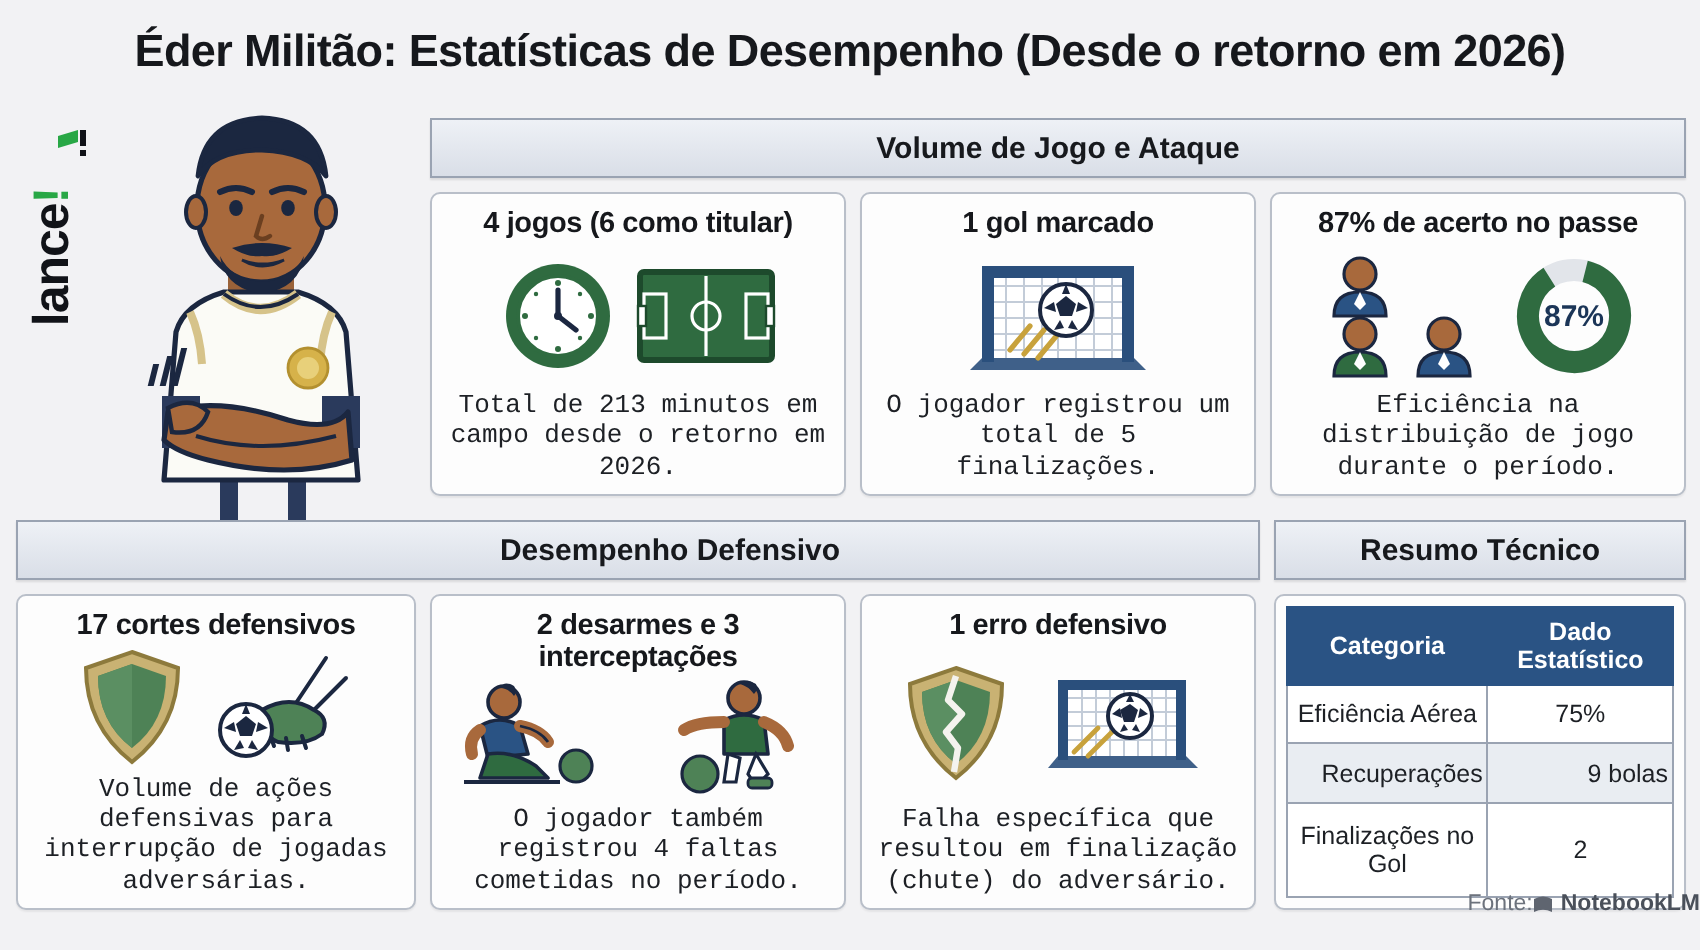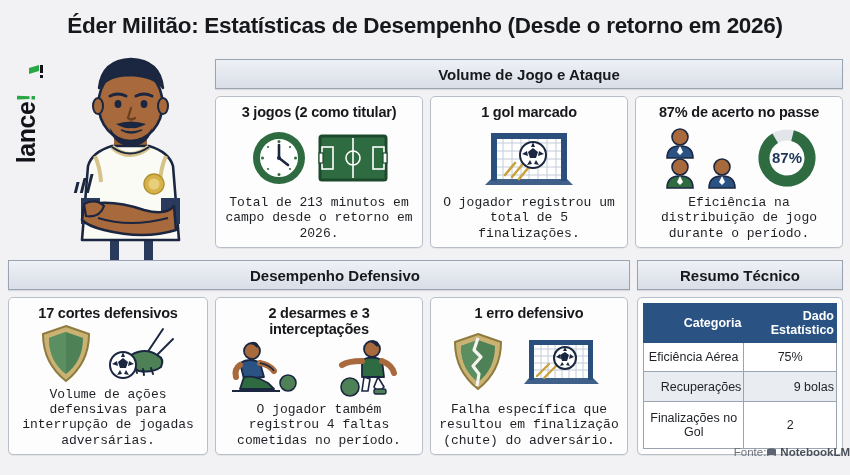--- a/index.html
+++ b/index.html
@@ -82,21 +82,21 @@
   
   .table-wrap {
     position: absolute; left: 637px; top: 297px; width: 206px; height: 158px;
     background: #fdfdfd; border: 1px solid #b9bfc9; border-radius: 5px;
     padding: 5px;
     box-shadow: 0 1px 1px rgba(0,0,0,.06);
   }
   table { width: 100%; height: 100%; border-collapse: collapse; table-layout: fixed; }
   th {
     background: #2a5384; color: #ffffff;
-    font-size: 12.5px; font-weight: bold; text-align: right;
+    font-size: 12.5px; font-weight: bold; text-align: center;
     padding: 5px 2px; line-height: 1.12;
     border: 1px solid #2a5384;
   }
   th:first-child { width: 52%; }
   td {
     font-size: 12.5px; color: #1d2025; text-align: center;
     padding: 4px 2px; line-height: 1.12;
     border: 1px solid #9aa3b2; background: #ffffff;
   }
   tr.alt td { background: #e9edf2; text-align: right; }
@@ -188,21 +188,21 @@
     <span>Volume de Jogo e Ataque</span>
   </div>
   <div class="sec-head" id="hdr-defensivo">
     <span>Desempenho Defensivo</span>
   </div>
   <div class="sec-head" id="hdr-resumo">
     <span>Resumo Técnico</span>
   </div>
 
   <div class="card" id="card-jogos">
-    <div class="card-title">3 jogos (2 como titular)</div>
+    <div class="card-title">4 jogos (6 como titular)</div>
     <div class="card-icons">
       <svg width="58" height="58" viewBox="0 0 58 58">
         <circle cx="29" cy="29" r="26" fill="#2f6b40"></circle>
         <circle cx="29" cy="29" r="20" fill="#ffffff" stroke="#2f6b40" stroke-width="2"></circle>
         <g fill="#2f6b40">
           <circle cx="29" cy="12.5" r="1.5"></circle>
             <circle cx="45.5" cy="29" r="1.5"></circle>
           <circle cx="29" cy="45.5" r="1.5"></circle>
             <circle cx="12.5" cy="29" r="1.5"></circle>
           <circle cx="40" cy="18" r="1.1"></circle>

